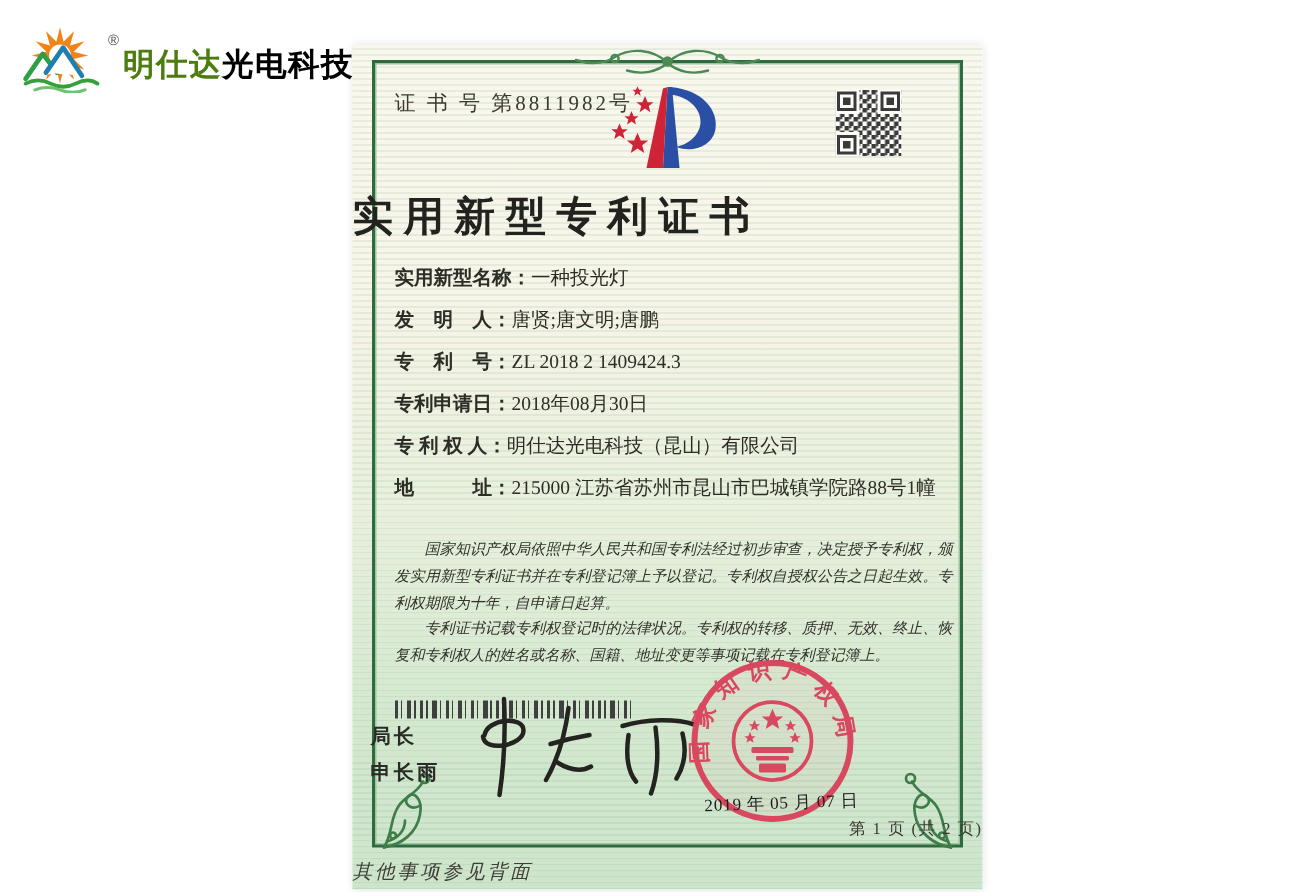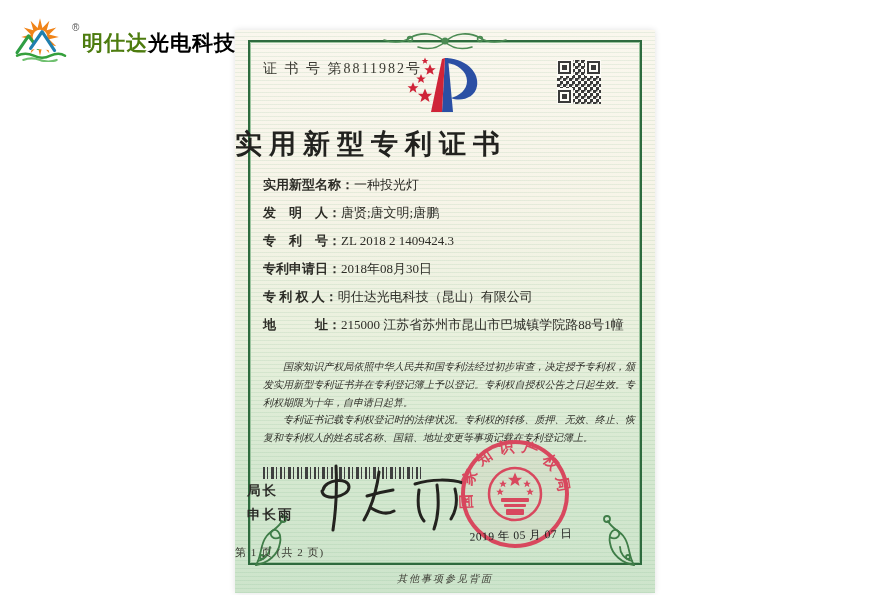--- a/index.html
+++ b/index.html
@@ -56,22 +56,22 @@
   .barcode { position:absolute; left:28px; top:437px; width:158px; height:12px;
     background:repeating-linear-gradient(90deg,#3f3f3f 0 2px,rgba(0,0,0,0) 2px 4px,#3f3f3f 4px 5px,rgba(0,0,0,0) 5px 8px,#3f3f3f 8px 11px,rgba(0,0,0,0) 11px 13px,#3f3f3f 13px 14px,rgba(0,0,0,0) 14px 17px); }
   .director-label, .director-name { position:absolute; left:12px; font-size:13.5px; font-weight:bold; color:#2a2a26;
     font-family:"Liberation Sans","DejaVu Sans",sans-serif; letter-spacing:2px; }
   .director-label { top:452px; }
   .director-name  { top:476px; }
   .signature { position:absolute; left:78px; top:430px; }
   .seal { position:absolute; left:224px; top:408px; width:112px; height:112px; }
   .seal-date { position:absolute; left:228px; top:498px; width:116px; text-align:center; font-size:11.5px;
     color:#1d1d1d; transform:rotate(-2deg); letter-spacing:0.5px; white-space:pre; z-index:5; }
-  .page-info { position:absolute; left:0; top:515px; width:100%; text-align:left; font-size:11px; color:#3a3a32; letter-spacing:1px; }
-  .back-note { position:absolute; left:0; top:542px; width:100%; text-align:center; font-size:10px; color:#3e3e36; font-style:italic; letter-spacing:2px; }
+  .page-info { position:absolute; left:0; top:515px; width:100%; text-align:right; font-size:11px; color:#3a3a32; letter-spacing:1px; }
+  .back-note { position:absolute; left:0; top:542px; width:100%; font-size:13px; color:#3e3e36; font-style:italic; letter-spacing:2px; }
 </style>
 </head>
 <body>
 
 <div class="page">
 
   <div class="brand">
     <div class="brand-icon">
       <svg width="56" height="48" viewBox="0 0 52 46">
         <polygon fill="#f08419" points="44,22 34.7,24.3 41.6,31 32.4,28.4 35,37.6 28.3,30.7 26,40 23.7,30.7 17,37.6 19.6,28.4 10.4,31 17.3,24.3 8,22 17.3,19.7 10.4,13 19.6,15.6 17,6.4 23.7,13.3 26,4 28.3,13.3 35,6.4 32.4,15.6 41.6,13 34.7,19.7"></polygon>

